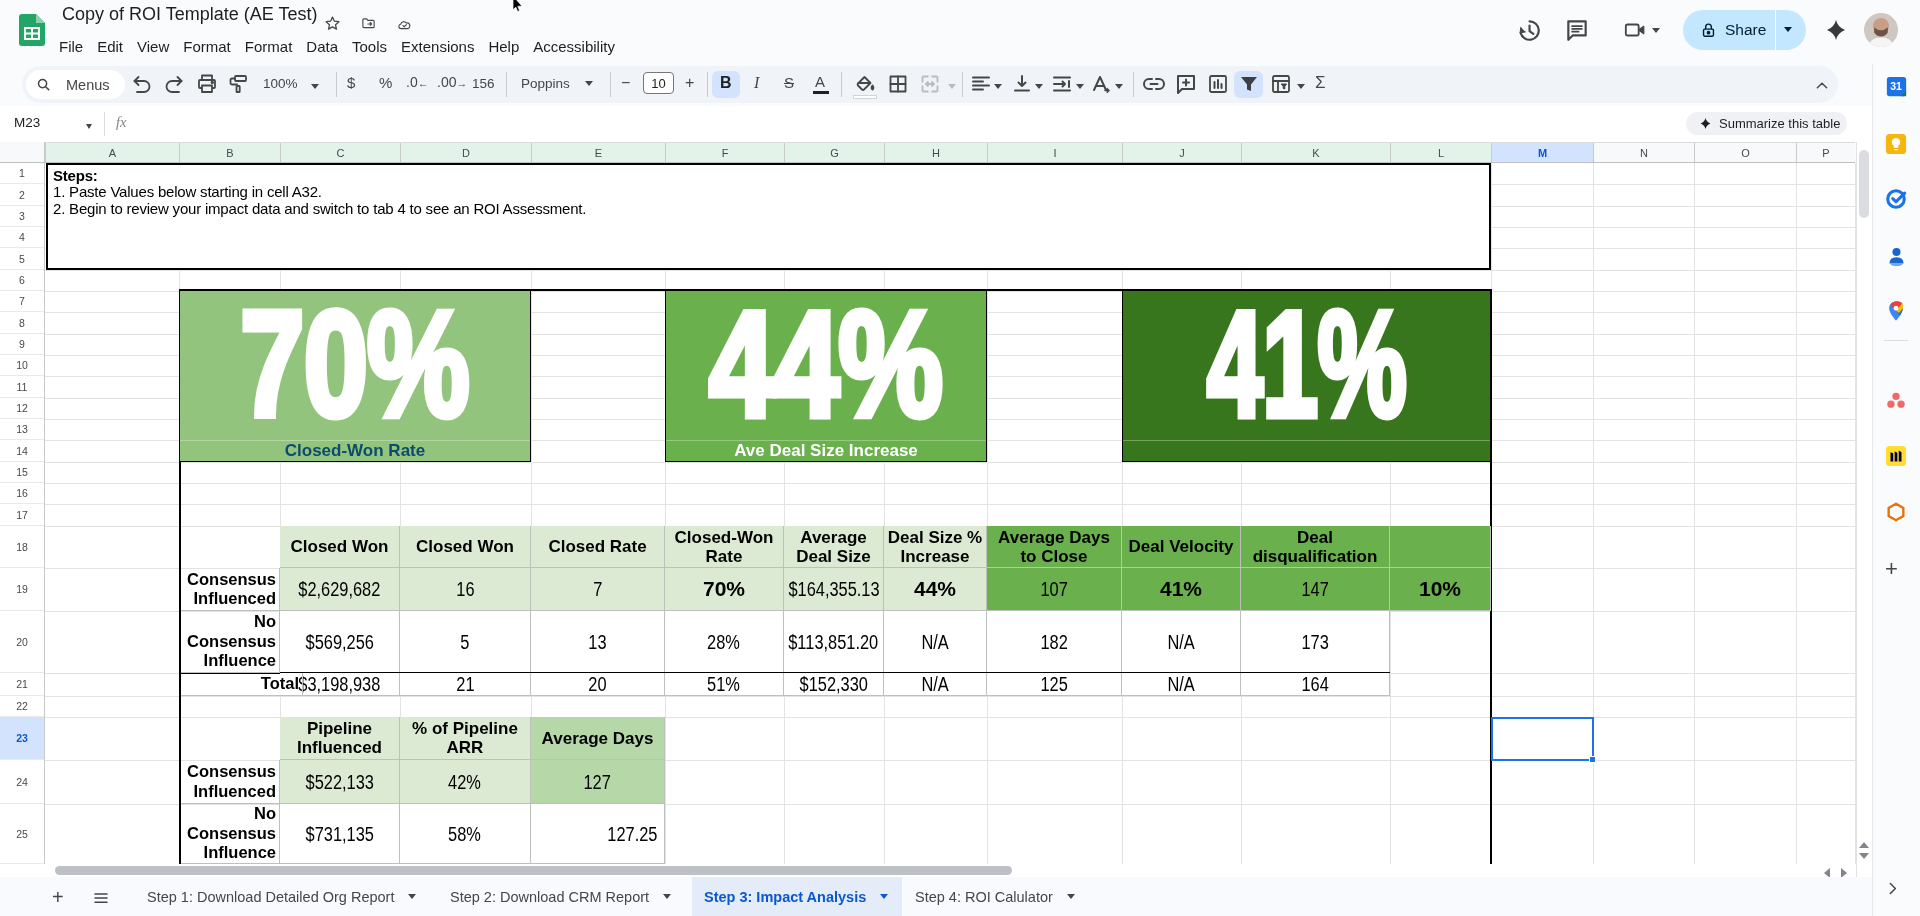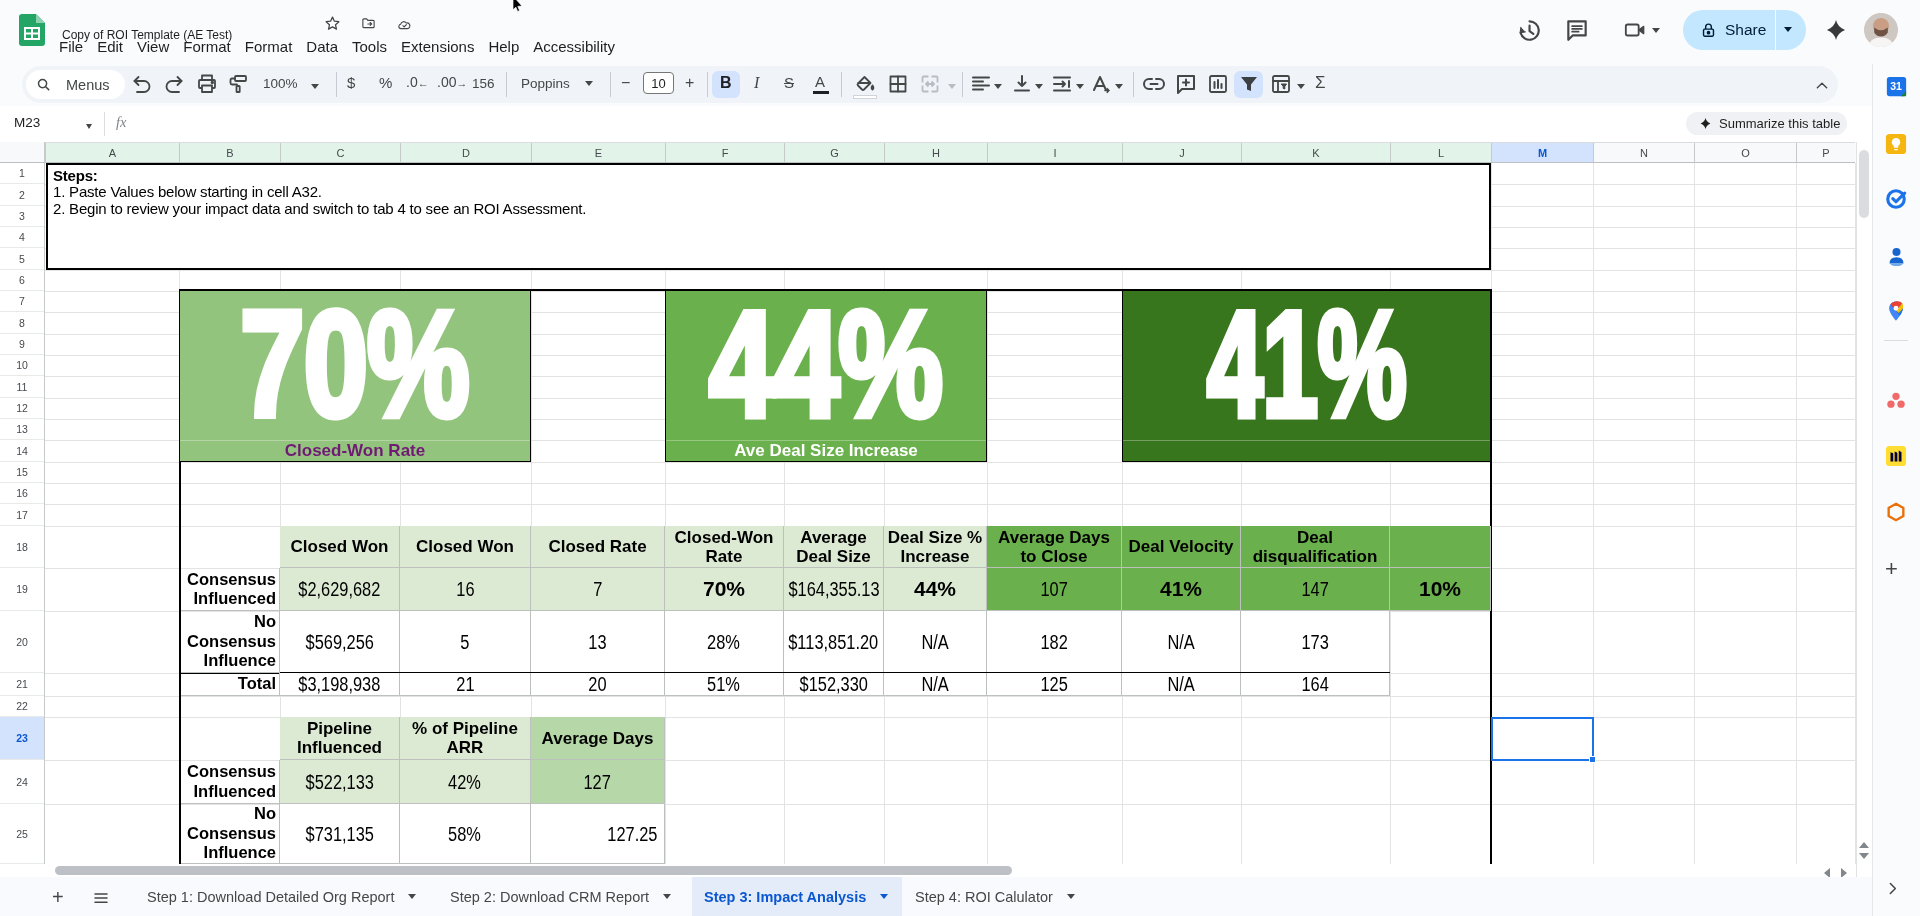--- a/index.html
+++ b/index.html
@@ -103,21 +103,21 @@
 <div class="rh" style="left:0;top:760px;width:44px;height:44px;background:transparent;border-bottom:1px solid #e8eae8;font-weight:400;color:#46494d">24</div>
 <div class="rh" style="left:0;top:804px;width:44px;height:60px;background:transparent;border-bottom:1px solid #e8eae8;font-weight:400;color:#46494d">25</div>
 <div class="abs" style="left:46px;top:163px;width:1445px;height:107px;background:#fff;border:2px solid #000;padding:3px 5px;font-size:15px;line-height:16.3px;letter-spacing:-0.2px;color:#000"><b>Steps:</b><br>1. Paste Values below starting in cell A32.<br>2. Begin to review your impact data and switch to tab 4 to see an ROI Assessment.</div>
 <div class="abs" style="left:179px;top:289px;width:1312px;height:2px;background:#000"></div>
 <div class="abs" style="left:179px;top:289px;width:2px;height:575px;background:#000"></div>
 <div class="abs" style="left:1490px;top:289px;width:2px;height:575px;background:#000"></div>
 <div class="abs" style="left:179px;top:291px;width:352px;height:171px;background:#93c47d;border:1.5px solid #000;border-top:none">
     <div class="abs" style="left:0;top:14px;width:100%;height:118px;display:flex;align-items:center;justify-content:center">
       <span style="font-size:150px;font-weight:700;color:#fff;-webkit-text-stroke:7px #fff;letter-spacing:-1px;transform:scaleX(0.77);white-space:nowrap">70%</span>
     </div>
-    <div class="abs" style="left:0;top:150px;width:100%;text-align:center;font-size:17px;font-weight:700;color:#701a75">Closed-Won Rate</div>
+    <div class="abs" style="left:0;top:150px;width:100%;text-align:center;font-size:17px;font-weight:700;color:#0c4a6e">Closed-Won Rate</div>
     <div class="abs" style="left:0;top:149px;width:100%;height:1px;background:rgba(255,255,255,.3)"></div>
   </div>
 <div class="abs" style="left:665px;top:291px;width:322px;height:171px;background:#6ab04c;border:1.5px solid #000;border-top:none">
     <div class="abs" style="left:0;top:14px;width:100%;height:118px;display:flex;align-items:center;justify-content:center">
       <span style="font-size:150px;font-weight:700;color:#fff;-webkit-text-stroke:7px #fff;letter-spacing:-1px;transform:scaleX(0.785);white-space:nowrap">44%</span>
     </div>
     <div class="abs" style="left:0;top:150px;width:100%;text-align:center;font-size:17px;font-weight:700;color:#fff">Ave Deal Size Increase</div>
     <div class="abs" style="left:0;top:149px;width:100%;height:1px;background:rgba(255,255,255,.3)"></div>
   </div>
 <div class="abs" style="left:1122px;top:291px;width:369px;height:171px;background:#38761d;border:1.5px solid #000;border-top:none">
@@ -208,21 +208,21 @@
     <span style="font-size:20.5px;display:inline-block;transform:scaleX(.8);white-space:nowrap">125</span>
   </div>
 <div class="cell" style="left:1122px;top:673px;width:119px;height:23px;background:#fff;font-size:20.5px;border-right:1px solid #bdc1bd;border-bottom:1px solid #bdc1bd;">
     <span style="font-size:20.5px;display:inline-block;transform:scaleX(.8);white-space:nowrap">N/A</span>
   </div>
 <div class="cell" style="left:1241px;top:673px;width:149px;height:23px;background:#fff;font-size:20.5px;border-right:1px solid #bdc1bd;border-bottom:1px solid #bdc1bd;">
     <span style="font-size:20.5px;display:inline-block;transform:scaleX(.8);white-space:nowrap">164</span>
   </div>
 <div class="cellr" style="left:181px;top:568px;width:99px;height:43px;font-weight:700;font-size:16.5px;line-height:19.5px;padding-right:3px;border-right:1px solid #bdc1bd;border-bottom:1px solid #bdc1bd">Consensus<br>Influenced</div>
 <div class="cellr" style="left:181px;top:611px;width:99px;height:62px;font-weight:700;font-size:16.5px;line-height:19.5px;padding-right:3px;border-right:1px solid #bdc1bd;border-bottom:1px solid #bdc1bd">No<br>Consensus<br>Influence</div>
-<div class="cellr" style="left:181px;top:673px;width:99px;height:23px;font-weight:700;font-size:16.5px;line-height:19.5px;padding-right:3px;border-right:1px solid #bdc1bd;border-bottom:1px solid #bdc1bd">Total</div>
+<div class="cellr" style="left:181px;top:673px;width:122px;height:23px;font-weight:700;font-size:16.5px;line-height:19.5px;padding-right:3px;border-right:1px solid #bdc1bd;border-bottom:1px solid #bdc1bd">Total</div>
 <div class="cell" style="left:280px;top:717px;width:120px;height:43px;background:#dcead3;font-size:17px;font-weight:700;border-right:1px solid #bdc1bd;border-bottom:1px solid #bdc1bd;line-height:19px;">Pipeline<br>Influenced</div>
 <div class="cell" style="left:400px;top:717px;width:131px;height:43px;background:#dcead3;font-size:17px;font-weight:700;border-right:1px solid #bdc1bd;border-bottom:1px solid #bdc1bd;line-height:19px;">% of Pipeline<br>ARR</div>
 <div class="cell" style="left:531px;top:717px;width:134px;height:43px;background:#b6d7a8;font-size:17px;font-weight:700;border-right:1px solid #bdc1bd;border-bottom:1px solid #bdc1bd;line-height:19px;">Average Days</div>
 <div class="cell" style="left:280px;top:760px;width:120px;height:44px;background:#dcead3;font-size:20.5px;border-right:1px solid #bdc1bd;border-bottom:1px solid #bdc1bd;">
     <span style="font-size:20.5px;display:inline-block;transform:scaleX(.8);white-space:nowrap">$522,133</span>
   </div>
 <div class="cell" style="left:400px;top:760px;width:131px;height:44px;background:#dcead3;font-size:20.5px;border-right:1px solid #bdc1bd;border-bottom:1px solid #bdc1bd;">
     <span style="font-size:20.5px;display:inline-block;transform:scaleX(.8);white-space:nowrap">42%</span>
   </div>
 <div class="cell" style="left:531px;top:760px;width:134px;height:44px;background:#b6d7a8;font-size:20.5px;border-right:1px solid #bdc1bd;border-bottom:1px solid #bdc1bd;">
@@ -244,21 +244,21 @@
 <div class="abs" style="left:0;top:0;width:1920px;height:142px;background:#f9fbfd"></div>
 <div class="abs" style="left:17px;top:13px;width:30px;height:34px">
 <svg width="30" height="34" viewBox="0 0 30 34">
 <path d="M2 4 Q2 1 5 1 L19 1 L28 10 L28 30 Q28 33 25 33 L5 33 Q2 33 2 30 Z" fill="#23a566"></path>
 <path d="M19 1 L28 10 L19 10 Z" fill="#8ed1b1"></path>
 <rect x="8" y="15" width="14" height="11" fill="none" stroke="#fff" stroke-width="2"></rect>
 <line x1="8" y1="20.5" x2="22" y2="20.5" stroke="#fff" stroke-width="2"></line>
 <line x1="15" y1="15" x2="15" y2="26" stroke="#fff" stroke-width="2"></line>
 </svg>
   </div>
-<div class="abs" style="left:62px;top:28px;font-size:12px;color:#1f1f1f">Copy of ROI Template (AE Test)</div>
+<div class="abs" style="left:62px;top:4px;font-size:18px;color:#1f1f1f">Copy of ROI Template (AE Test)</div>
 <div class="tbtn" style="left:324px;top:15px;">
     <svg width="17" height="17" viewBox="0 0 24 24" fill="none" stroke="#444746" stroke-width="1.8" stroke-linecap="round" stroke-linejoin="round">
       <path d="M12 3l2.7 5.8 6.3.7-4.7 4.3 1.3 6.2-5.6-3.2-5.6 3.2 1.3-6.2L3 9.5l6.3-.7z"></path>
     </svg>
   </div>
 <div class="tbtn" style="left:360px;top:16px;">
     <svg width="17" height="15" viewBox="0 0 24 24" fill="none" stroke="#444746" stroke-width="1.8" stroke-linecap="round" stroke-linejoin="round">
       <path d="M3 6 Q3 4.5 4.5 4.5 L9 4.5 L11 7 L19.5 7 Q21 7 21 8.5 L21 17 Q21 18.5 19.5 18.5 L4.5 18.5 Q3 18.5 3 17 Z"></path>
       <path d="M11 12.7 h6 M14.7 10.4 l2.4 2.3 -2.4 2.3"></path>
     </svg>

